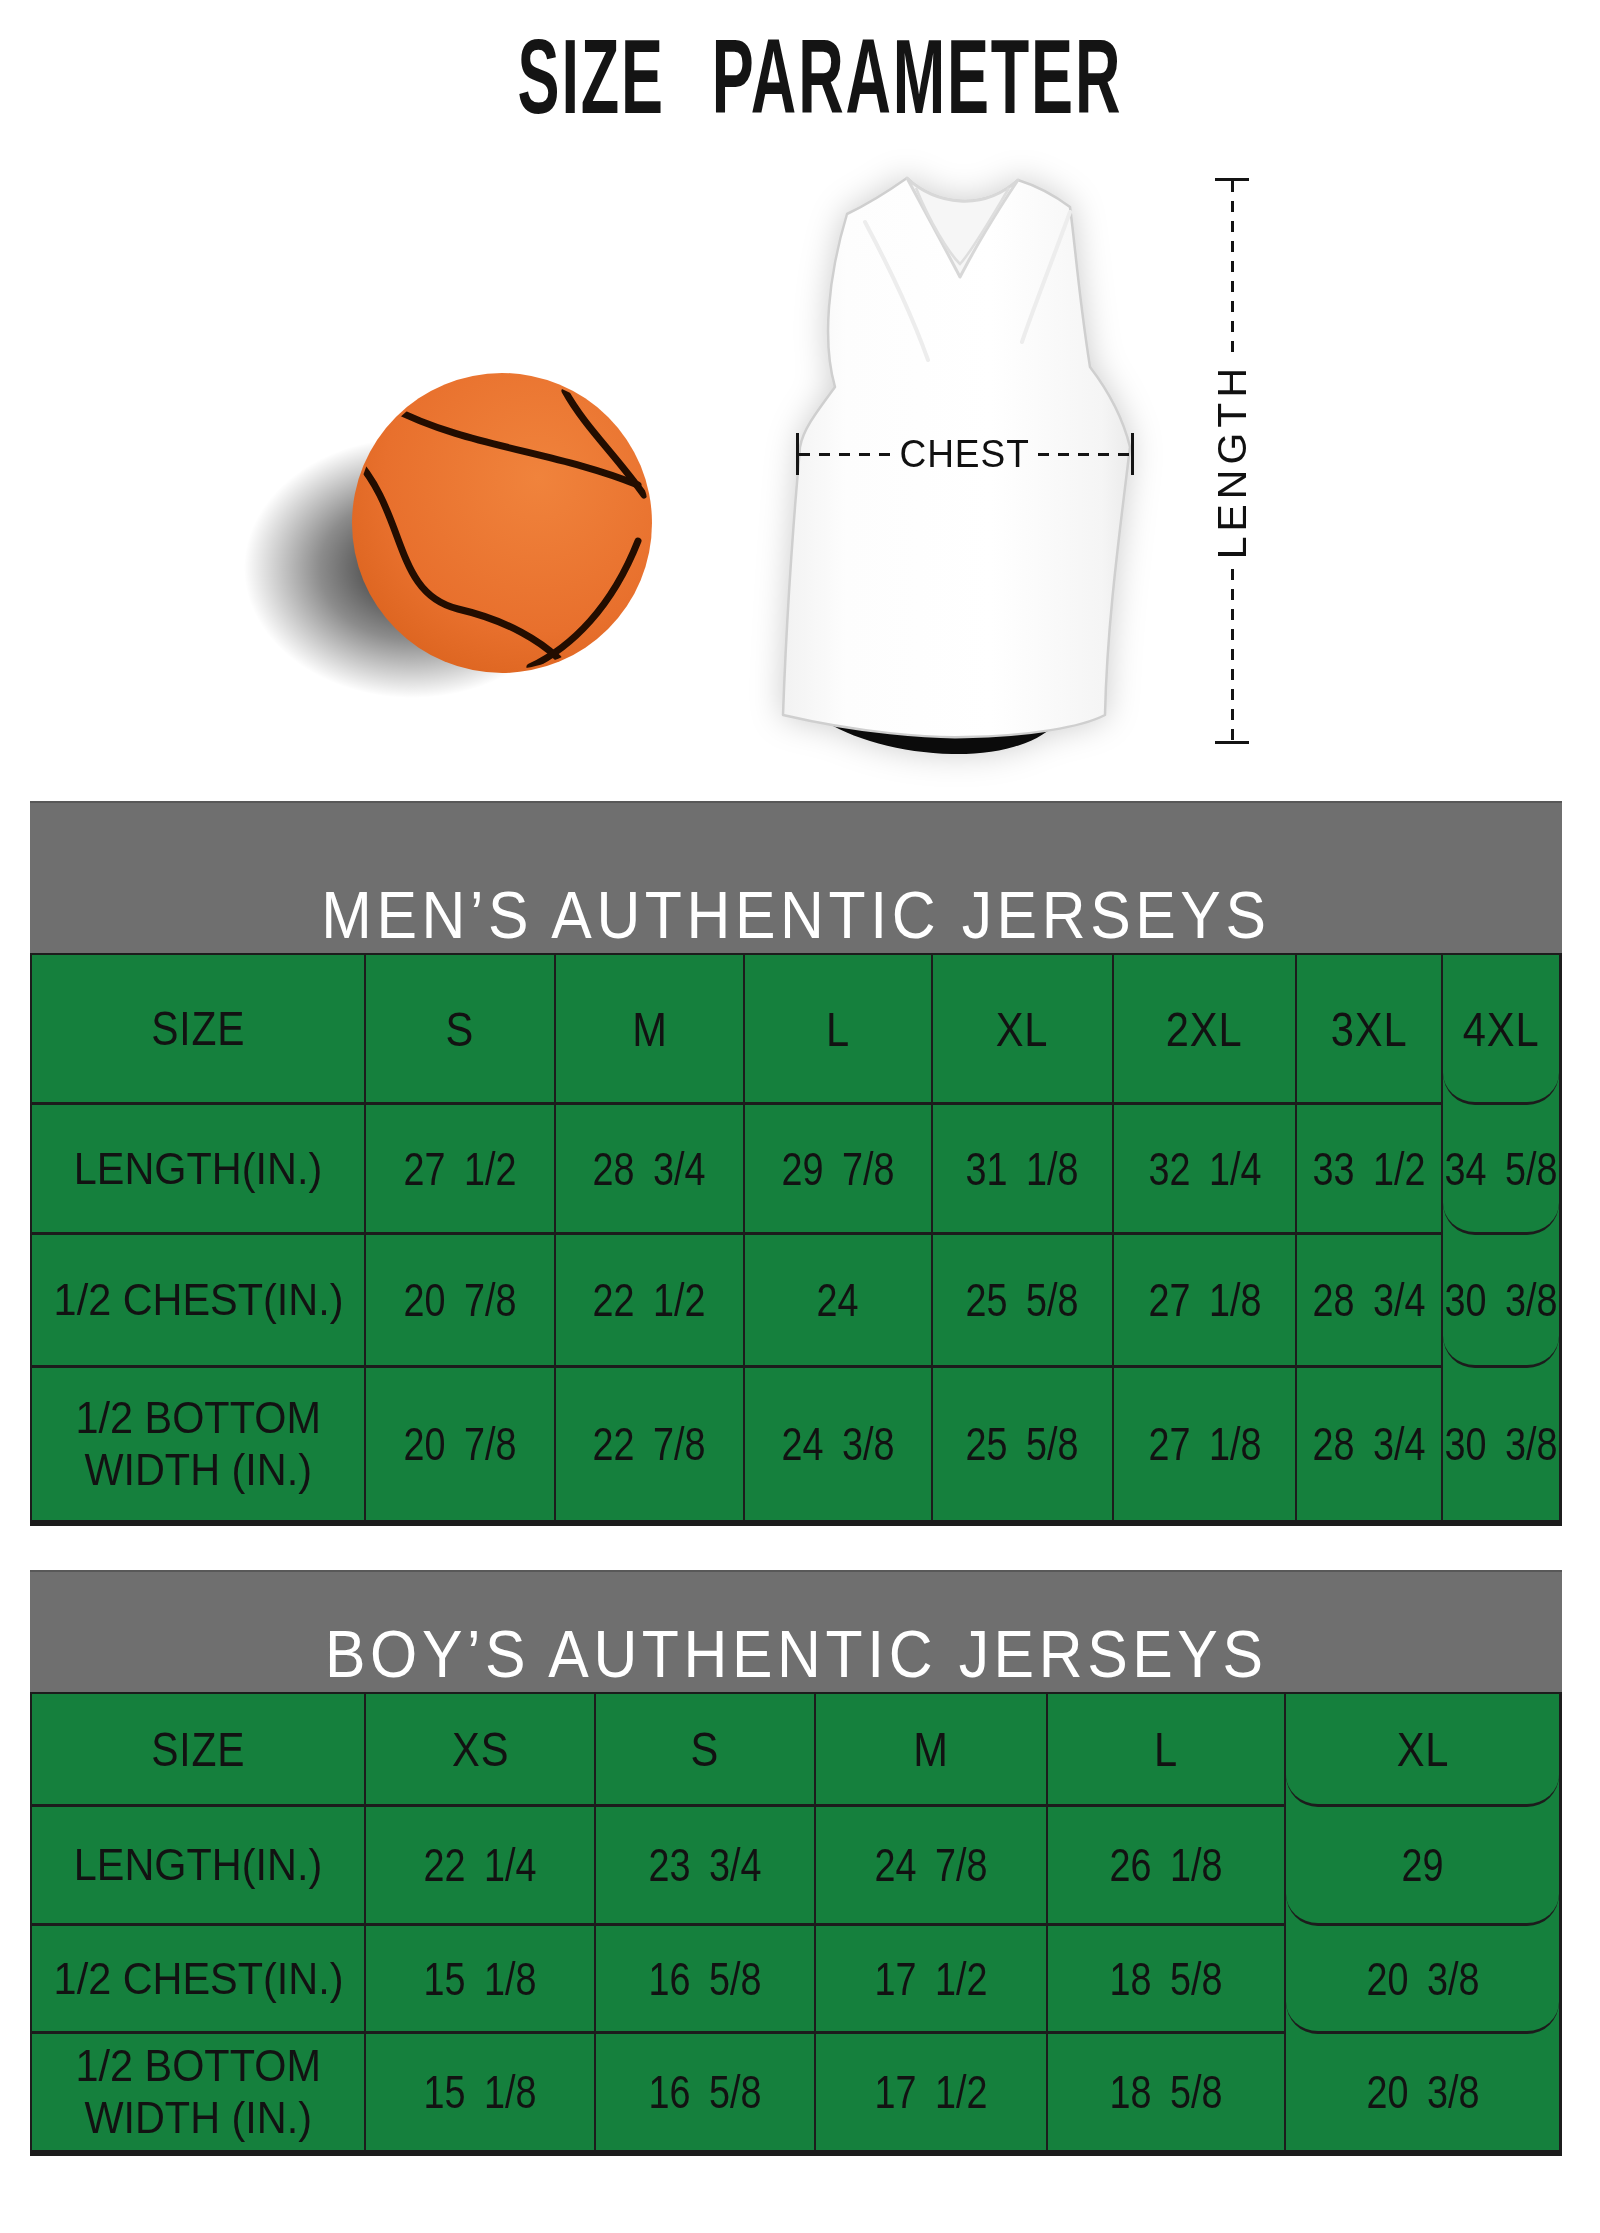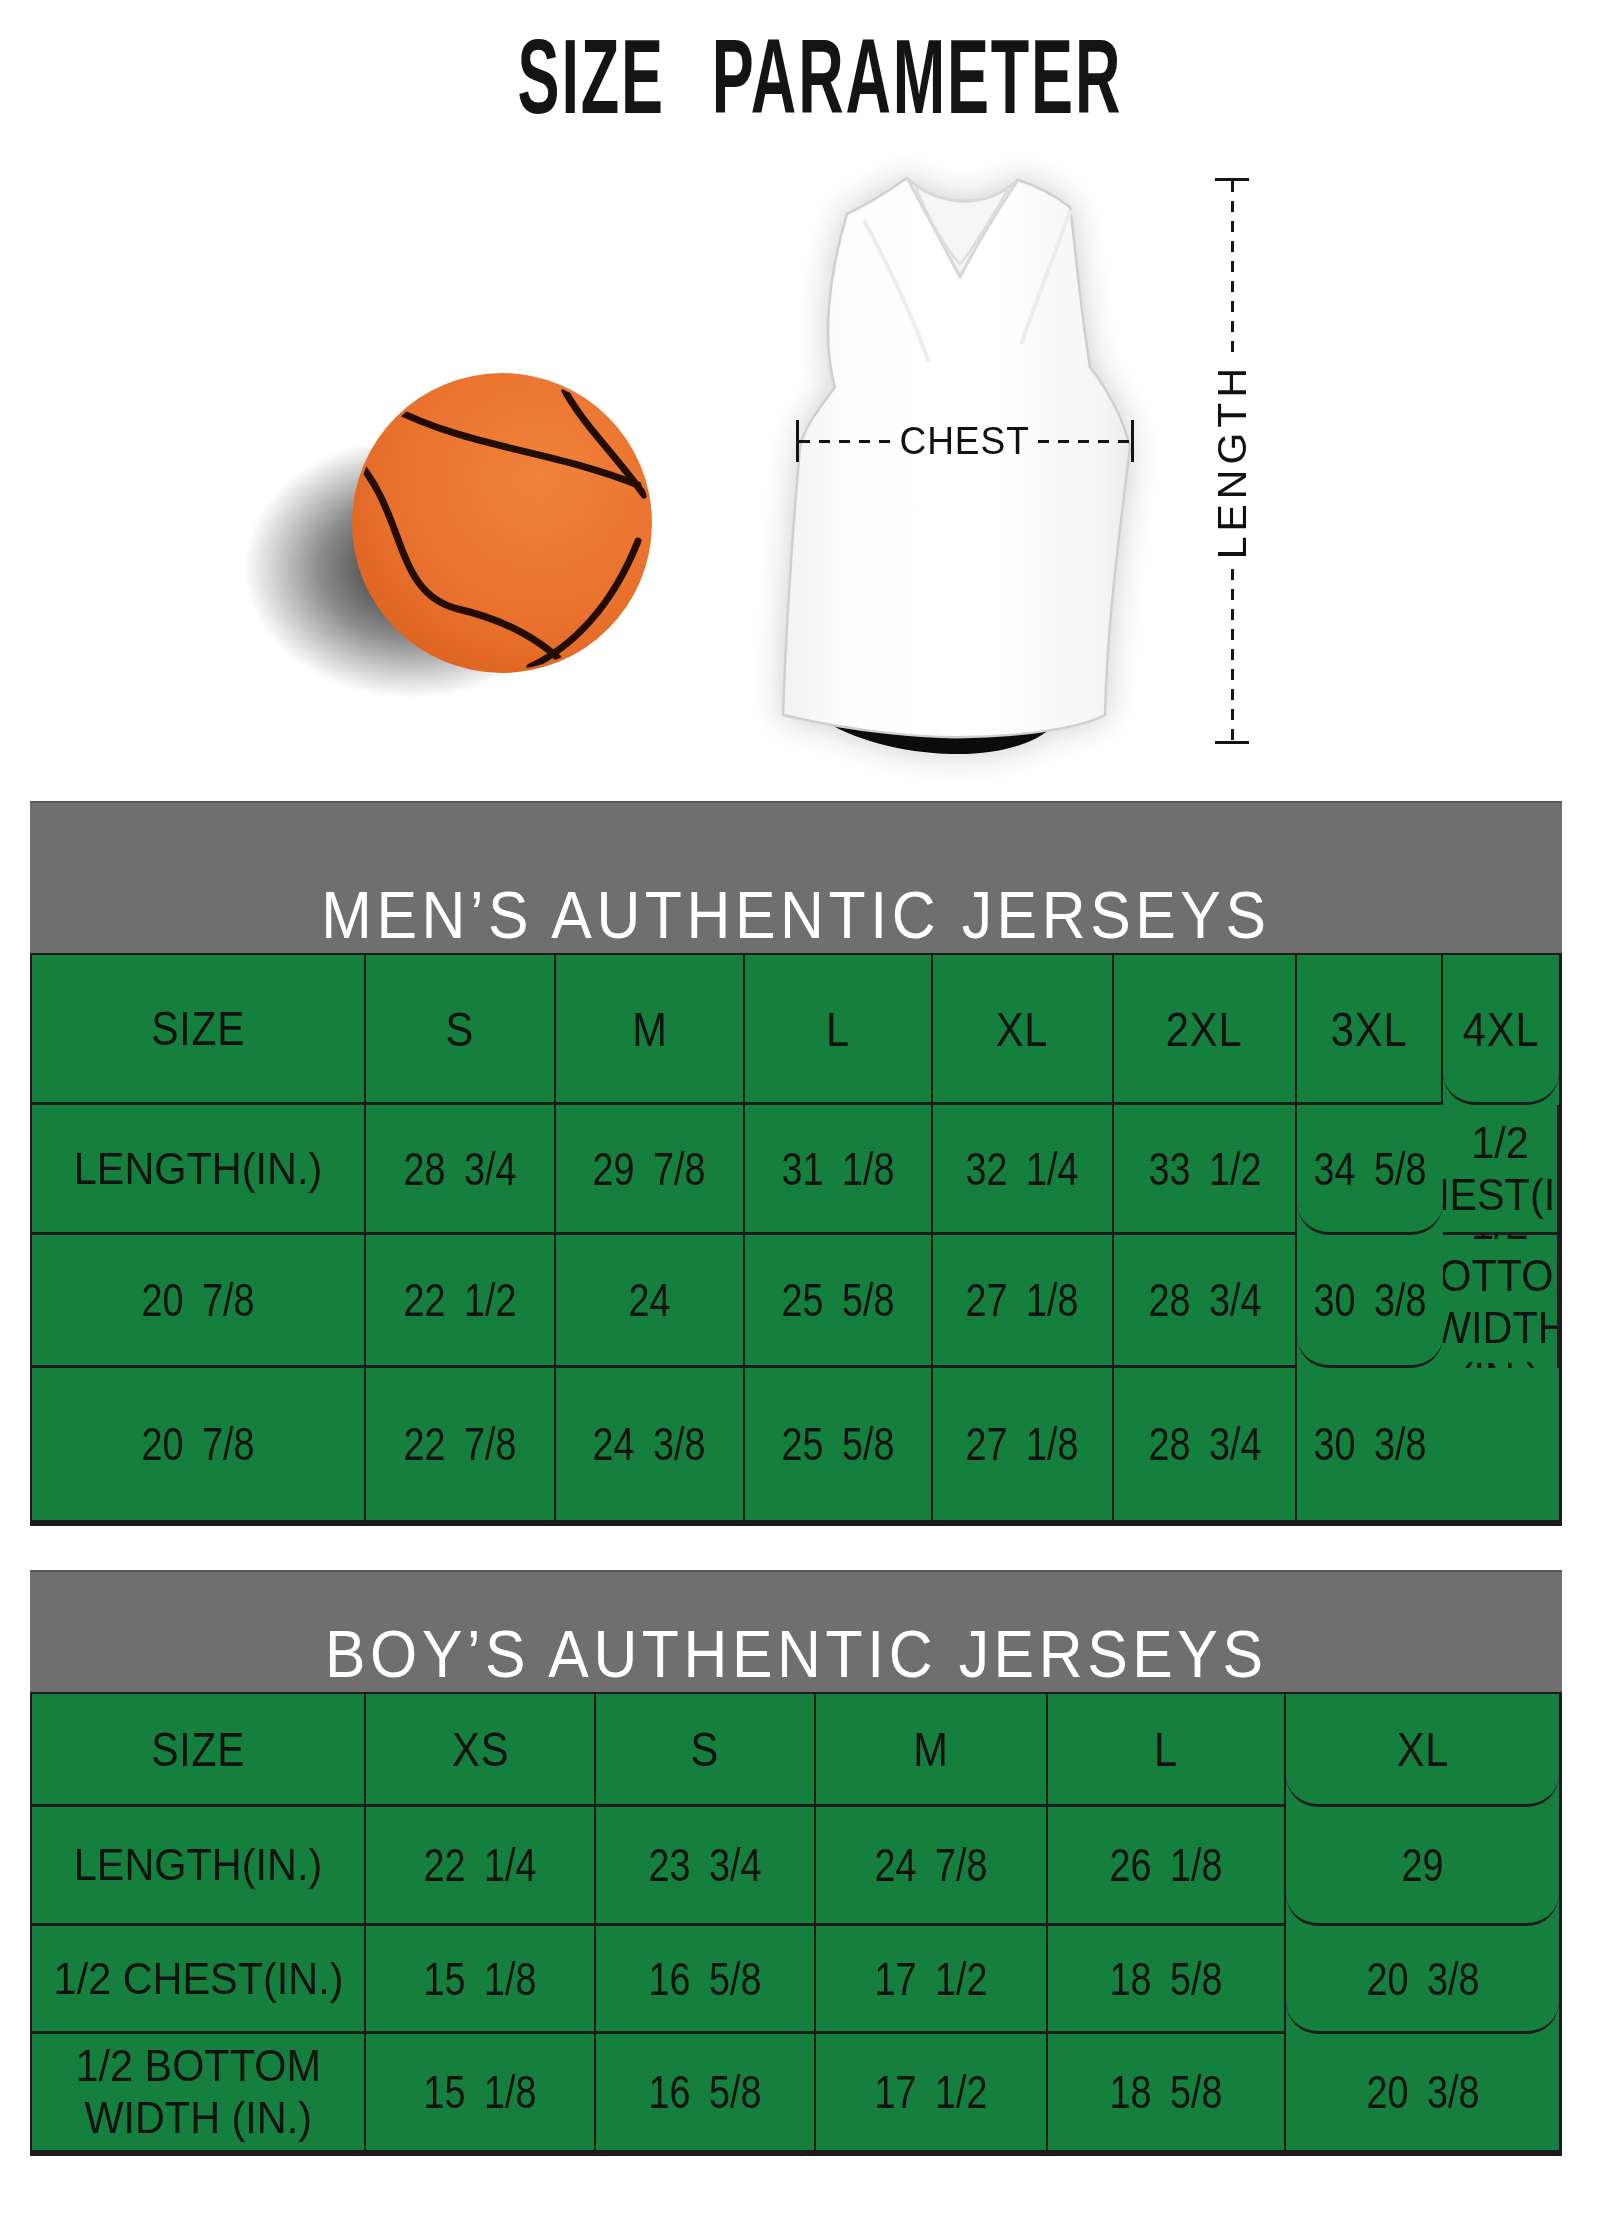--- a/index.html
+++ b/index.html
@@ -10,21 +10,21 @@
   .title-wrap{position:absolute;top:24px;left:0;width:100%;text-align:center;}
   .title-text{display:inline-block;font-weight:bold;font-size:105px;line-height:1.0;
               letter-spacing:3px;word-spacing:46px;color:#141414;
               transform:scaleX(0.60);transform-origin:center;}
 
   
   .fig-svg{position:absolute;}
   .jersey-svg{left:770px;top:152px;filter:drop-shadow(0 0 16px rgba(0,0,0,0.20));}
   .ball-svg{left:240px;top:355px;}
 
-  .chest-line{position:absolute;left:796px;top:419px;width:338px;height:44px;
+  .chest-line{position:absolute;left:796px;top:432px;width:338px;height:44px;
               display:flex;align-items:center;z-index:6;}
   .tick-v{width:3px;height:42px;background:#141414;}
   .dash-h{flex:1;height:3px;background:repeating-linear-gradient(90deg,#141414 0 11px,transparent 11px 20px);}
   .chest-text{display:inline-block;font-size:39px;letter-spacing:1px;margin:0 4px;color:#111;
               transform:scaleX(0.95);white-space:nowrap;}
 
   .length-line{position:absolute;left:1206px;top:178px;width:52px;height:566px;
                display:flex;flex-direction:column;align-items:center;z-index:6;}
   .tick-h{height:3px;width:34px;background:#141414;}
   .dash-v{width:3px;flex:1;background:repeating-linear-gradient(180deg,#141414 0 11px,transparent 11px 20px);}
@@ -173,20 +173,23 @@
           <span class="t colh-t">3XL</span>
         </div>
       <div class="cell clast">
           <span class="t colh-t">4XL</span>
         </div>
 
       <div class="cell">
           <span class="t rowl-t">LENGTH(IN.)</span>
         </div>
       <div class="cell">
+          <span class="t val-t">27 1/2</span>
+        </div>
+      <div class="cell">
           <span class="t val-t">28 3/4</span>
         </div>
       <div class="cell">
           <span class="t val-t">29 7/8</span>
         </div>
       <div class="cell">
           <span class="t val-t">31 1/8</span>
         </div>
       <div class="cell">
           <span class="t val-t">32 1/4</span>

